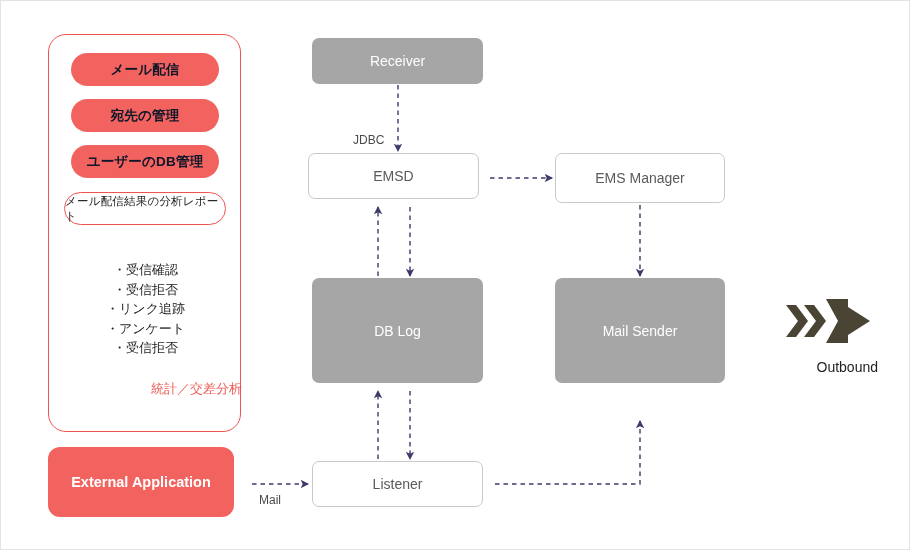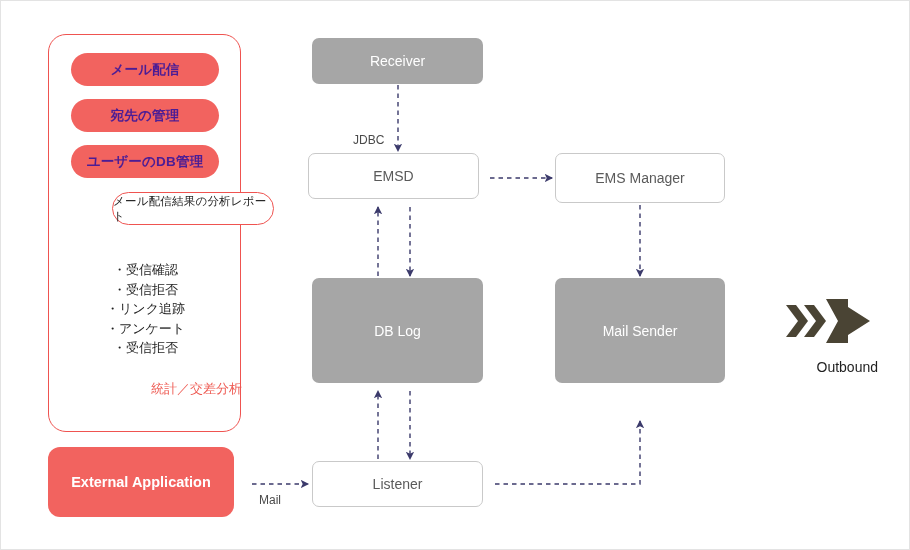--- a/index.html
+++ b/index.html
@@ -40,21 +40,21 @@
     box-sizing: border-box;
     background: #ffffff;
   }
   .pill {
     position: absolute;
     left: 22px;
     width: 148px;
     height: 33px;
     border-radius: 17px;
     background: #f2635f;
-    color: #4c1d95;
+    color: #0f172a;
     font-size: 13.5px;
     font-weight: bold;
     display: flex;
     align-items: center;
     justify-content: center;
     box-sizing: border-box;
     letter-spacing: 0.2px;
   }
   .pill.outline {
     background: #ffffff;
@@ -181,21 +181,21 @@
   </svg>
 
   <div class="feature-panel">
 
     <div class="pill" style="top:18px;">メール配信</div>
 
     <div class="pill" style="top:64px;">宛先の管理</div>
 
     <div class="pill" style="top:110px;">ユーザーのDB管理</div>
 
-    <div class="pill outline" style="top:157px;margin-left:48px;">メール配信結果の分析レポート</div>
+    <div class="pill outline" style="top:157px;">メール配信結果の分析レポート</div>
 
     <div class="bullet-list">
       <div class="li">・受信確認</div>
       <div class="li">・受信拒否</div>
       <div class="li">・リンク追跡</div>
       <div class="li">・アンケート</div>
       <div class="li">・受信拒否</div>
     </div>
 
     <div class="stats-line">統計／交差分析</div>

